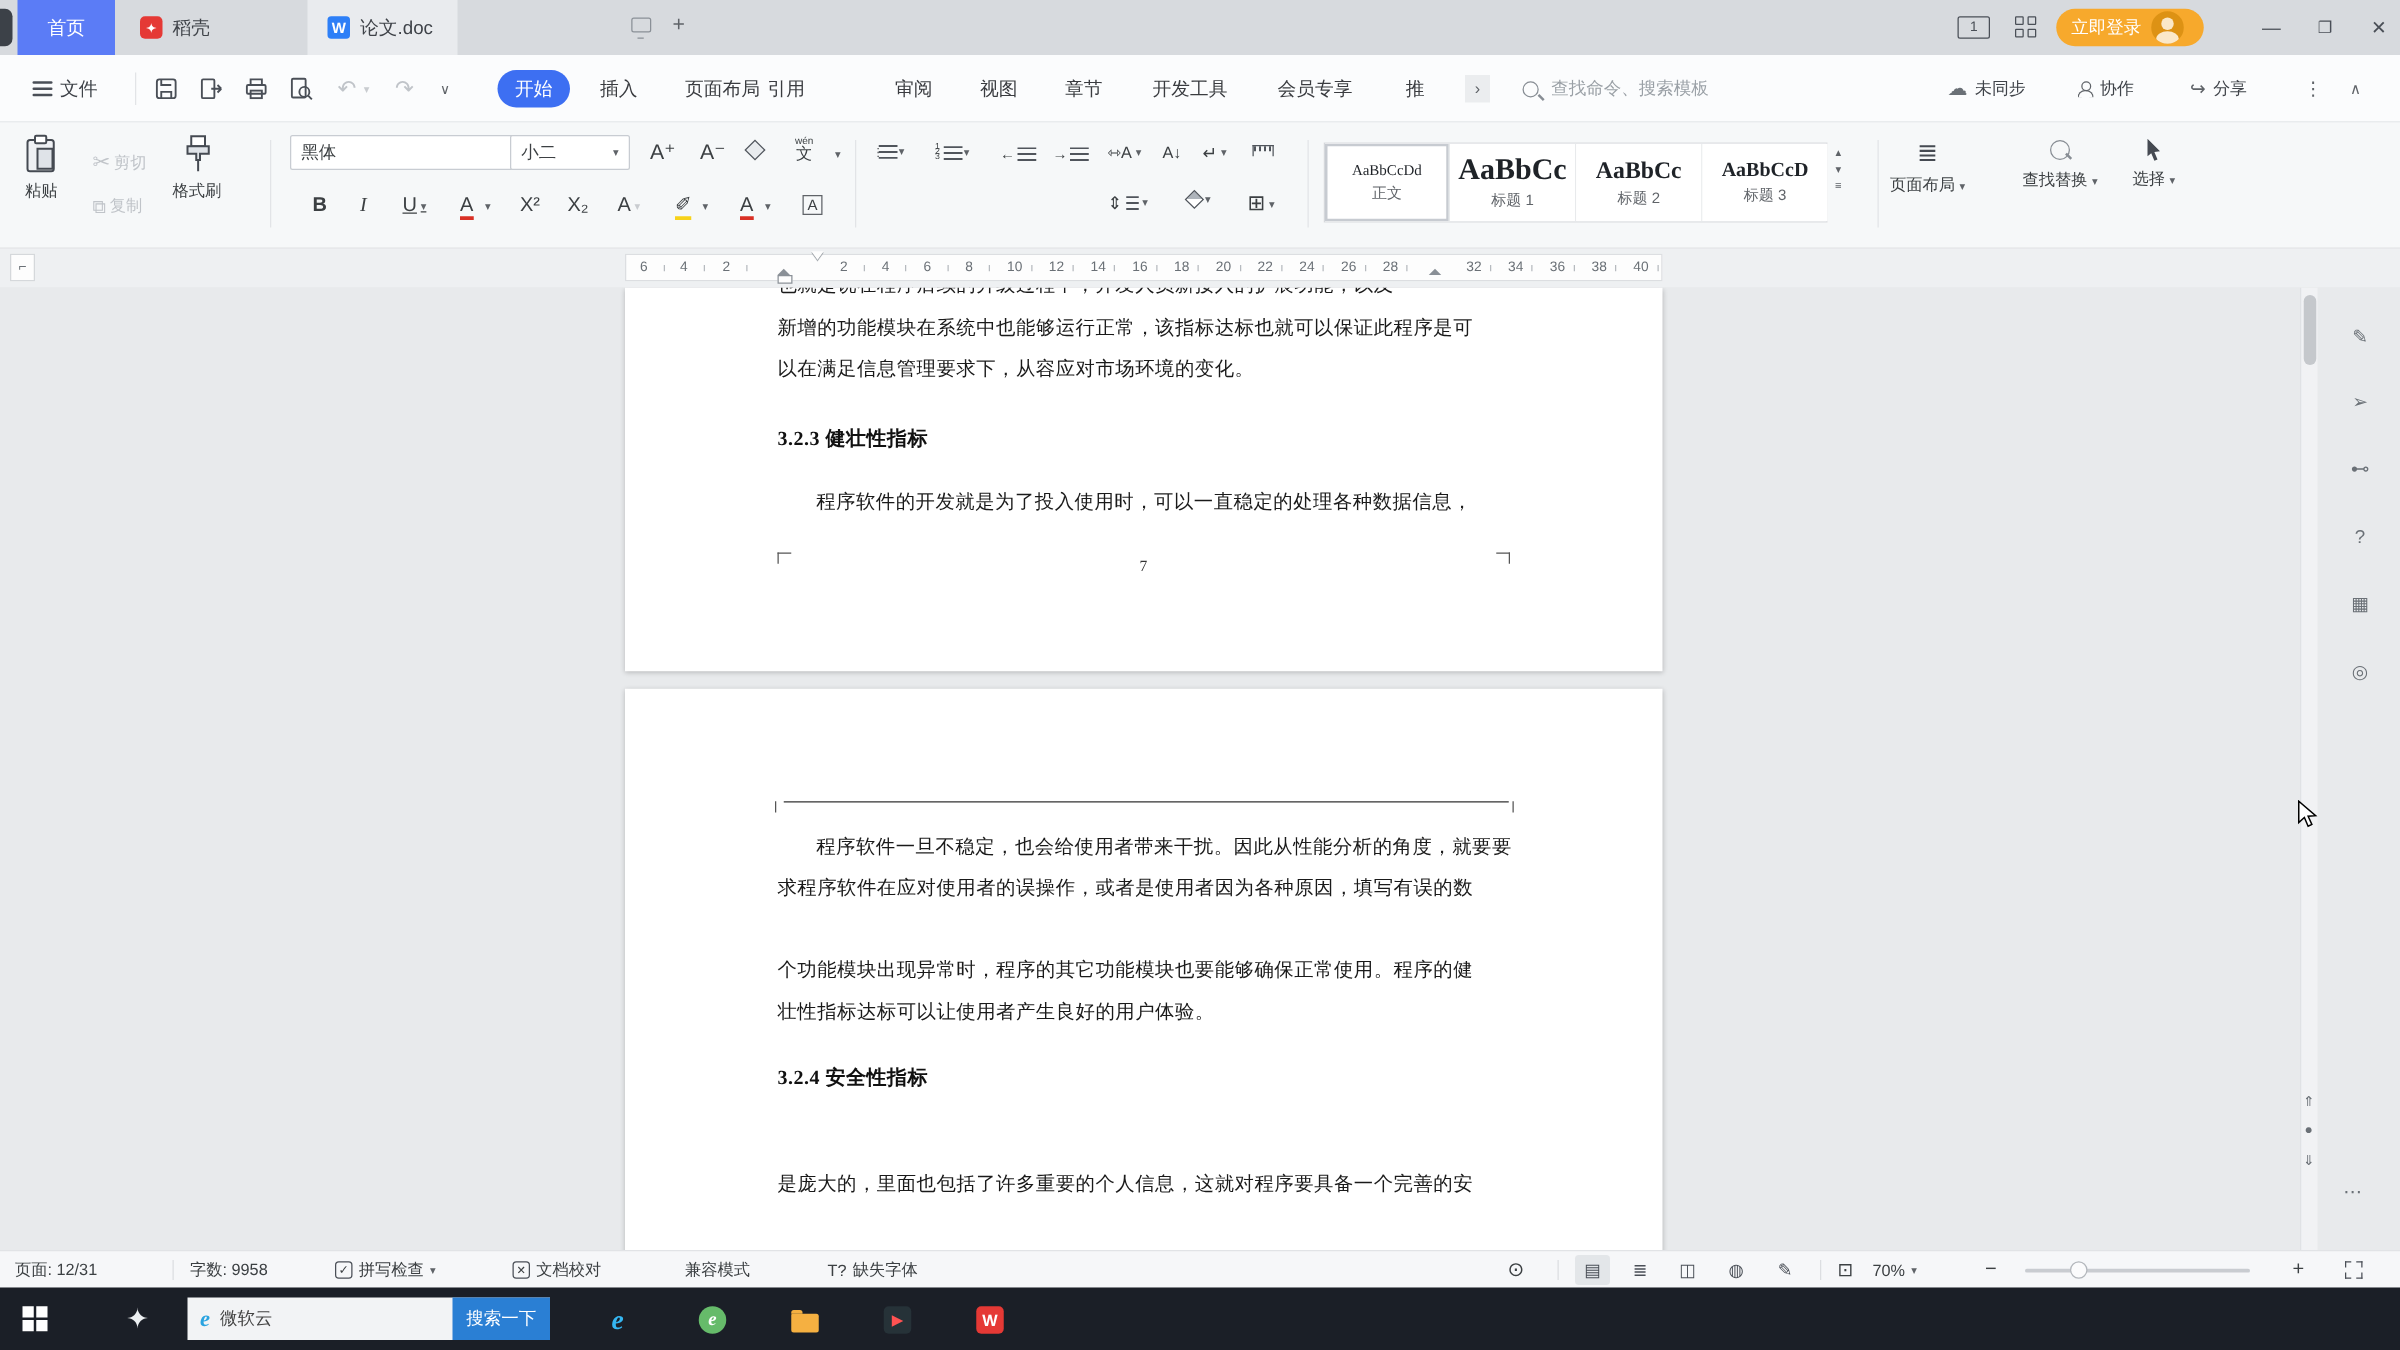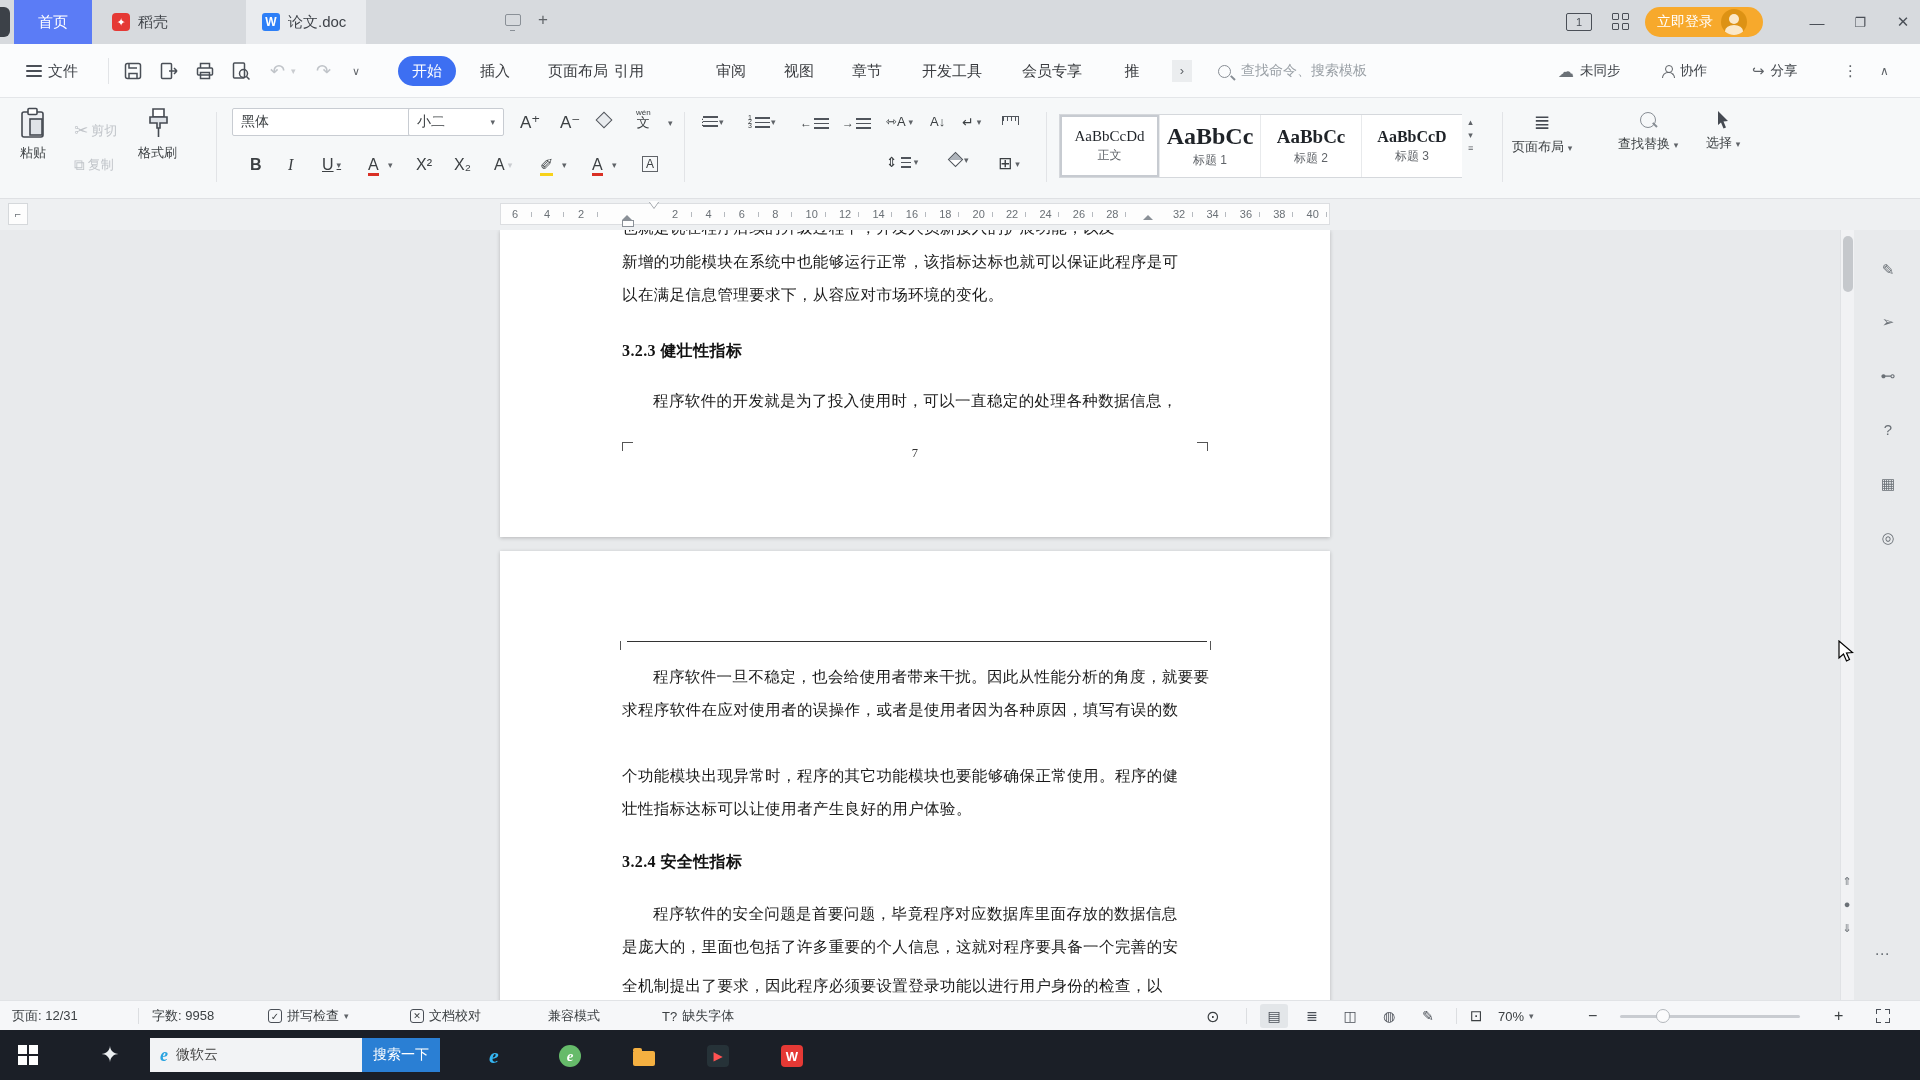--- a/index.html
+++ b/index.html
@@ -334,21 +334,21 @@
   <div class="tbtn" style="left:886px;top:56px;font-size:14px">⇕<span class="bars" style="width:10px"></span><span class="caret">▾</span></div>
   <div class="tbtn" style="left:950px;top:56px">
       <span style="display:inline-block;width:11px;height:11px;border:1.5px solid #50555c;background:linear-gradient(135deg,#aeb4bb 50%,#fff 50%);transform:rotate(45deg)"></span>
       <span class="caret">▾</span>
     </div>
   <div class="tbtn" style="left:998px;top:55px;font-size:17px">⊞<span class="caret">▾</span></div>
   <div class="vsep" style="left:1046px"></div>
 
   <div class="ab" style="left:1059px;top:16px;width:403px;height:64px;border:1px solid #d5d8dc;background:#fff">
     <div class="stylecell" style="left:0;width:100px;box-shadow:inset 0 0 0 2px #c7cbd1">
-      <span class="samp" style="font-size:15px">AaBbCcDd</span>
+      <span class="samp" style="font-size:12px">AaBbCcDd</span>
       <span class="sl">正文</span>
     </div>
     <div class="stylecell" style="left:100px;width:101px">
       <span class="samp" style="font-size:24px;font-weight:bold">AaBbCc</span>
       <span class="sl">标题 1</span>
     </div>
     <div class="stylecell" style="left:201px;width:101px">
       <span class="samp" style="font-size:19px;font-weight:bold">AaBbCc</span>
       <span class="sl">标题 2</span>
     </div>
@@ -399,23 +399,21 @@
   </div>
   <div class="page page2">
     <div style="position:absolute;left:127px;top:90px;width:580px;border-top:1.2px solid #333"></div>
     <div class="cornL" style="left:120px;top:90px;border-top:none"></div>
     <div class="cornR" style="left:700px;top:90px;border-top:none"></div>
     <div class="docline" style="left:153px;top:116px">程序软件一旦不稳定，也会给使用者带来干扰。因此从性能分析的角度，就要要</div>
     <div class="docline" style="left:122px;top:149px">求程序软件在应对使用者的误操作，或者是使用者因为各种原因，填写有误的数</div>
     <div class="docline" style="left:122px;top:215px">个功能模块出现异常时，程序的其它功能模块也要能够确保正常使用。程序的健</div>
     <div class="docline" style="left:122px;top:248px">壮性指标达标可以让使用者产生良好的用户体验。</div>
     <div class="dochead" style="left:122px;top:301px">3.2.4  安全性指标</div>
-    <div class="docline" style="left:153px;top:353px">程序软件的安全问题是首要问题，毕竟程序对应数据库里面存放的数据信息</div>
     <div class="docline" style="left:122px;top:386px">是庞大的，里面也包括了许多重要的个人信息，这就对程序要具备一个完善的安</div>
-    <div class="docline" style="left:122px;top:425px">全机制提出了要求，因此程序必须要设置登录功能以进行用户身份的检查，以</div>
   </div>
   <div class="scrollbar">
     <div class="sthumb"></div>
   </div>
   <div class="sjump" style="top:645px">⇑</div>
   <div class="sjump" style="top:668px">●</div>
   <div class="sjump" style="top:692px">⇓</div>
   <div class="rail-ic" style="top:712px;left:1870px">⋯</div>
   <div class="rail-ic" style="top:28px">✎</div>
   <div class="rail-ic" style="top:80px">➢</div>

